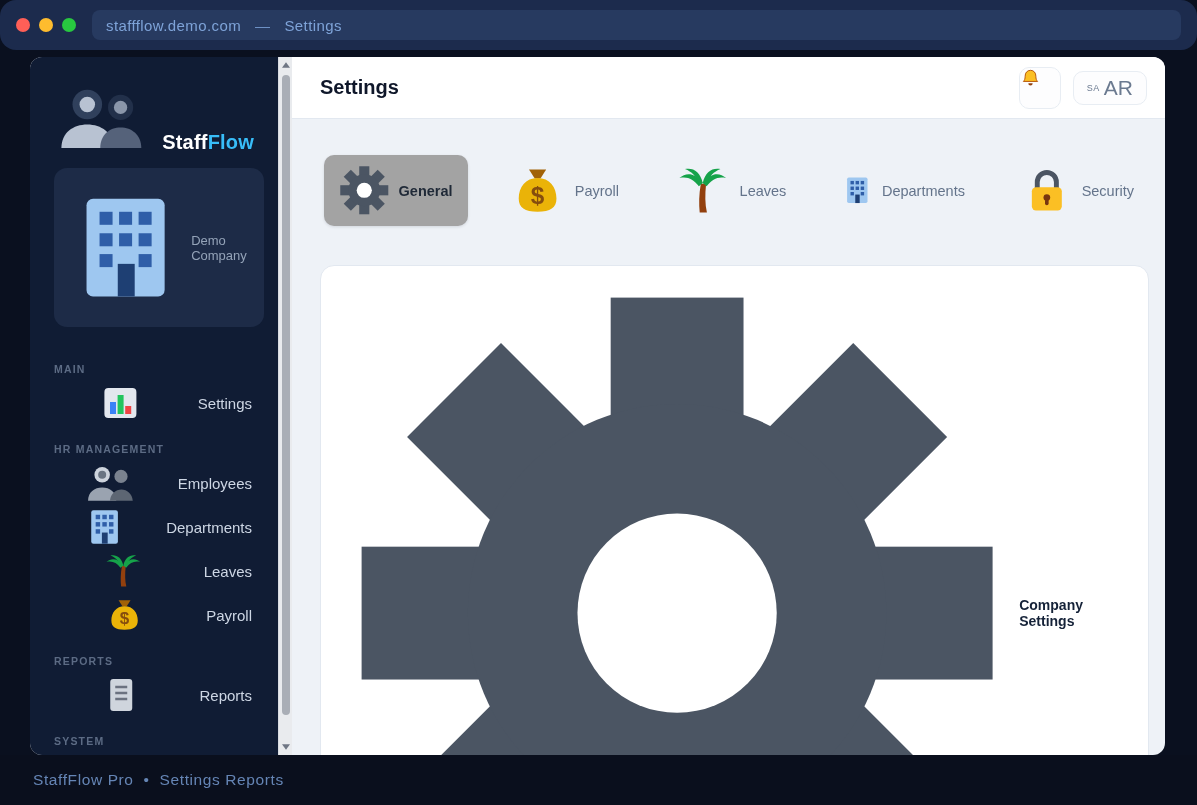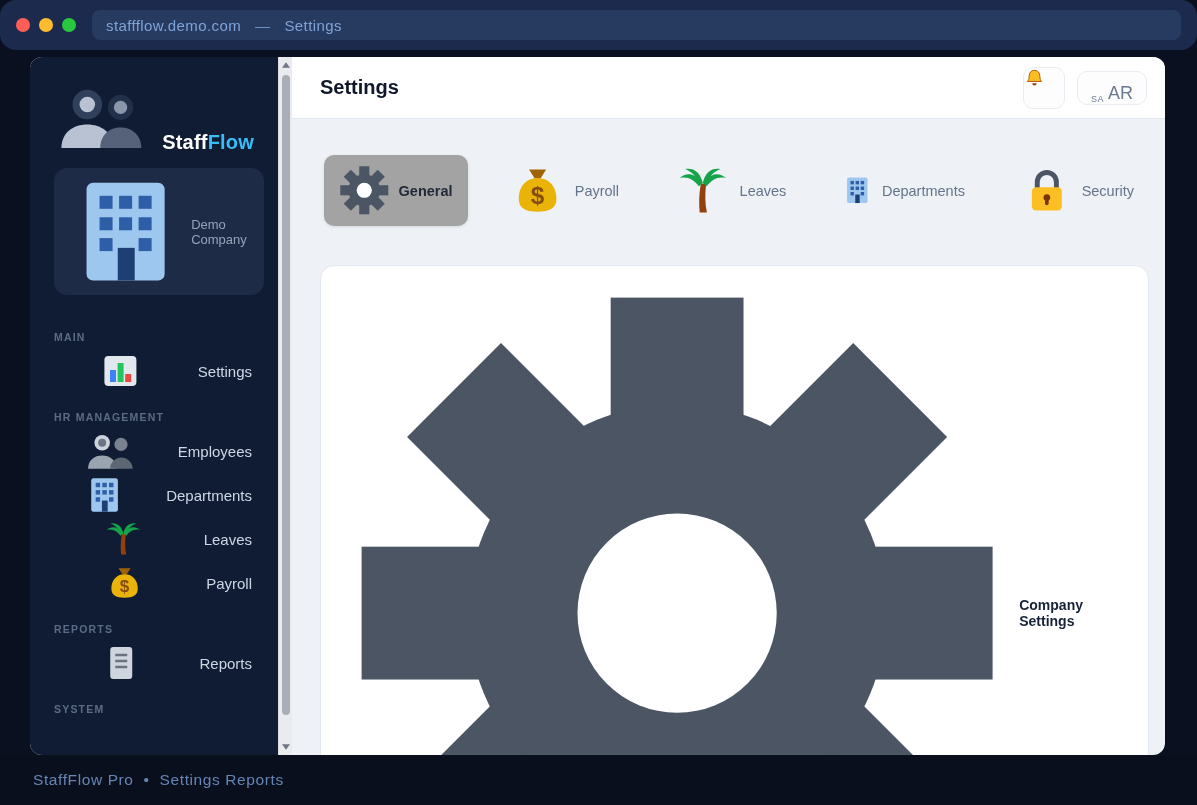--- a/index.html
+++ b/index.html
@@ -16,44 +16,44 @@
 
   
   .window { position:absolute; left:30px; top:57px; width:1135px; height:698px; border-radius:12px; overflow:hidden; display:flex; background:#eef2f7; }
 
   
   .sidebar { width:248px; background:#101c34; display:flex; flex-direction:column; padding:22px 14px 14px; flex-shrink:0; }
   .brand-row { display:flex; align-items:center; gap:12px; padding:4px 10px 0; }
   .brand-icon { width:34px; height:26px; }
   .brand-name { font-size:20px; font-weight:bold; color:#ffffff; letter-spacing:.2px;margin-top:48px; }
   .brand-name .accent { color:#38bdf8; }
-  .company-badge { margin:14px 0 6px 10px; display:inline-flex; align-items:center; gap:7px; background:#1d2b47; border-radius:13px; padding:5px 13px; color:#94a3b8; font-size:13px; width:fit-content; }
+  .company-badge { margin:14px 0 6px 10px; display:inline-flex; align-items:center; gap:7px; background:#1d2b47; border-radius:13px; padding:21px 13px; color:#94a3b8; font-size:13px; width:fit-content; }
   .badge-icon { width:14px; height:14px; }
 
   .nav { flex:1; margin-top:10px; }
   .sec-label { color:#5c6b84; font-size:10.5px; font-weight:bold; letter-spacing:1.2px; padding:0 10px; margin:20px 0 8px; }
   .nav-item { display:flex; align-items:center; gap:13px; height:40px; padding:0 12px; border-radius:10px; color:#cdd6e4; font-size:15px; margin-bottom:4px; cursor:pointer; }
   .nav-item .nicon { width:20px; height:20px; display:inline-flex; }
 
   
   .page-scrollbar { width:14px; background:#e9ebee; position:relative; flex-shrink:0; border-left:1px solid #d8dce1; }
   .sb-arrow { position:absolute; left:0; width:14px; height:16px; display:flex; align-items:center; justify-content:center; }
   .sb-arrow.up { top:0; } .sb-arrow.down { bottom:0; }
   .sb-arrow svg { width:8px; height:6px; }
   .sb-thumb { position:absolute; left:3px; width:8px; top:18px; height:640px; background:#a9aeb6; border-radius:4px; }
 
   
   .main { flex:1; display:flex; flex-direction:column; min-width:0; }
   .main-header { height:62px; background:#ffffff; border-bottom:1px solid #e2e8f0; display:flex; align-items:center; padding:0 18px 0 28px; flex-shrink:0; }
   .page-title { font-size:20px; font-weight:bold; color:#0f172a; flex:1; }
   .icon-btn { width:42px; height:42px; border:1px solid #e8edf3; background:#fdfdfe; border-radius:10px; display:flex; align-items:center; justify-content:center; cursor:pointer; margin-right:12px; }
   .icon-btn svg { width:21px; height:21px; }
-  .lang-pill { height:34px; border:1px solid #e8edf3; background:#fdfdfe; border-radius:10px; display:flex; align-items:flex-end; justify-content:center; gap:4px; padding:0 13px; color:#6b7a90; cursor:pointer; }
+  .lang-pill { height:34px; border:1px solid #e8edf3; background:#fdfdfe; border-radius:10px; display:flex; align-items:center; justify-content:center; gap:4px; padding:0 13px; color:#6b7a90; cursor:pointer; }
   .lang-pill .sm { font-size:9px; letter-spacing:.5px; }
-  .lang-pill .lg { font-size:18px; }
+  .lang-pill .lg { font-size:21px; }
 
   .main-body { flex:1; padding:33px 16px 0 28px; overflow:hidden; }
 
   
   .tabs { display:flex; align-items:center; gap:26px; margin-left:4px; }
   .tab { display:flex; align-items:center; gap:9px; padding:10px 15px; border-radius:10px; font-size:14.5px; color:#64748b; font-weight:500; cursor:pointer; }
   .tab.active { background:#a3a3a3; color:#1f2937; font-weight:bold; box-shadow:0 1px 3px rgba(15,23,42,.12); }
   .tab .ticon { width:17px; height:17px; display:inline-flex; }
 
   

